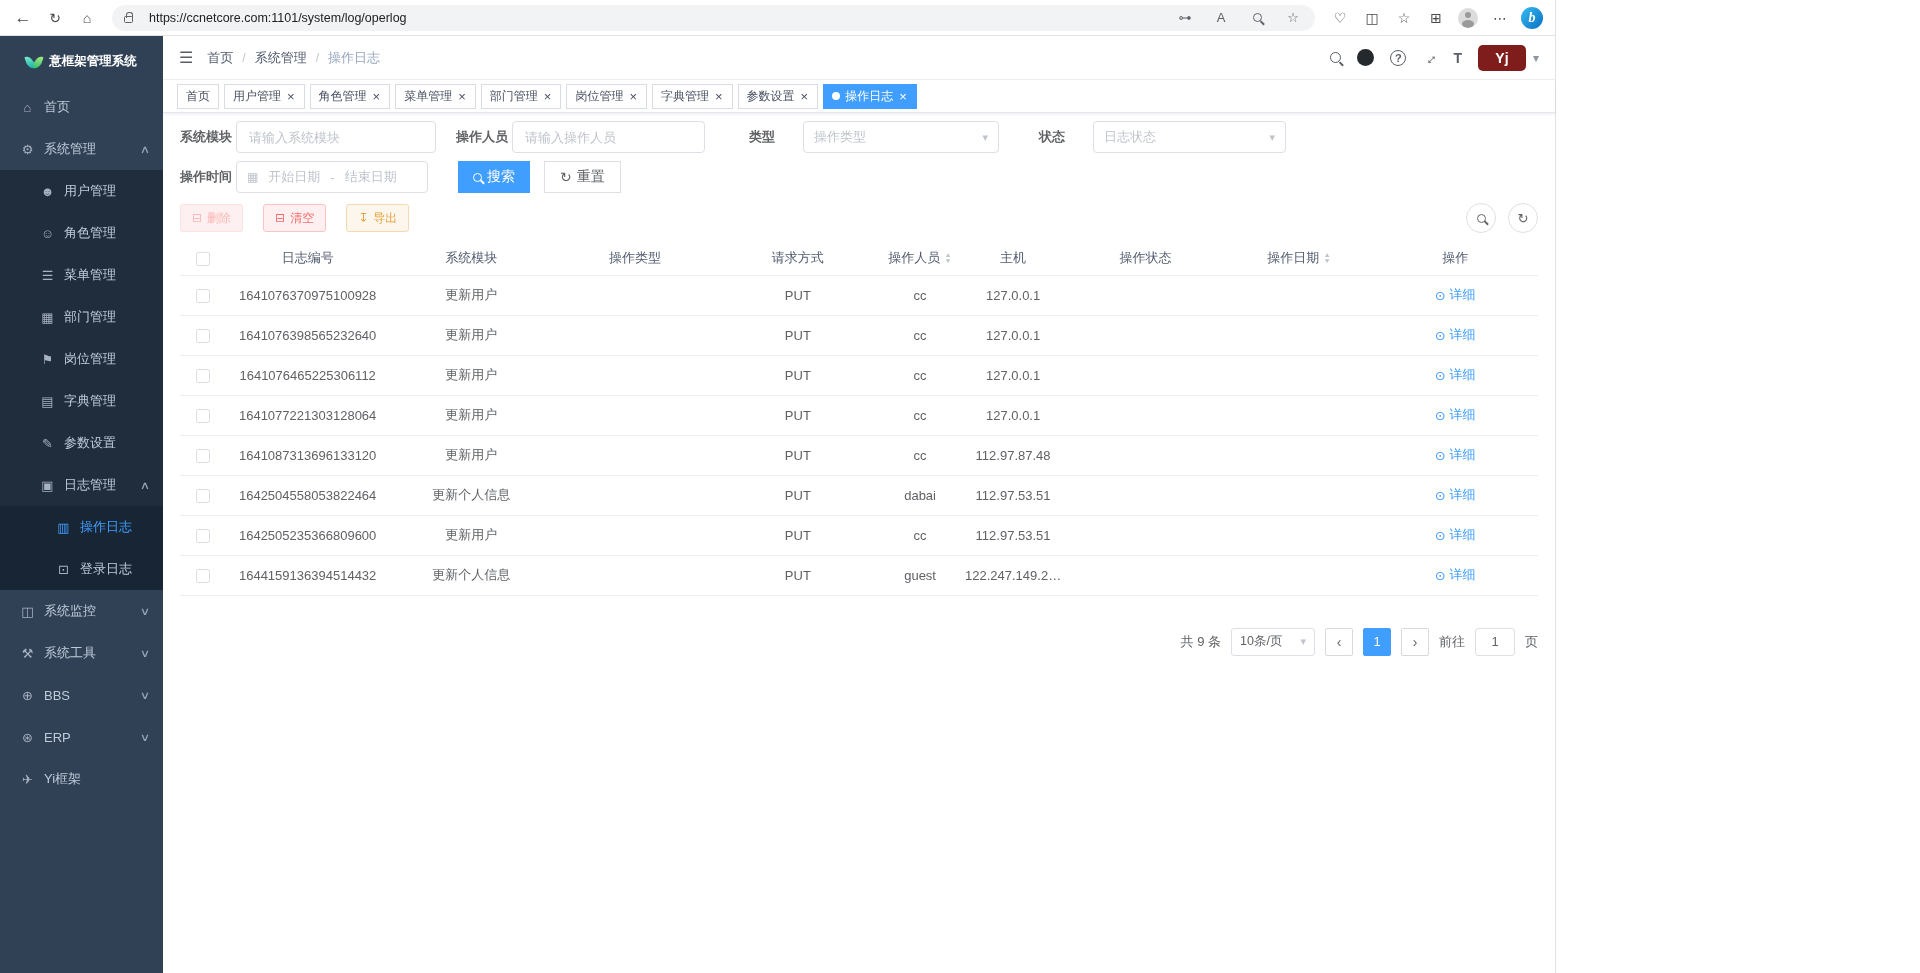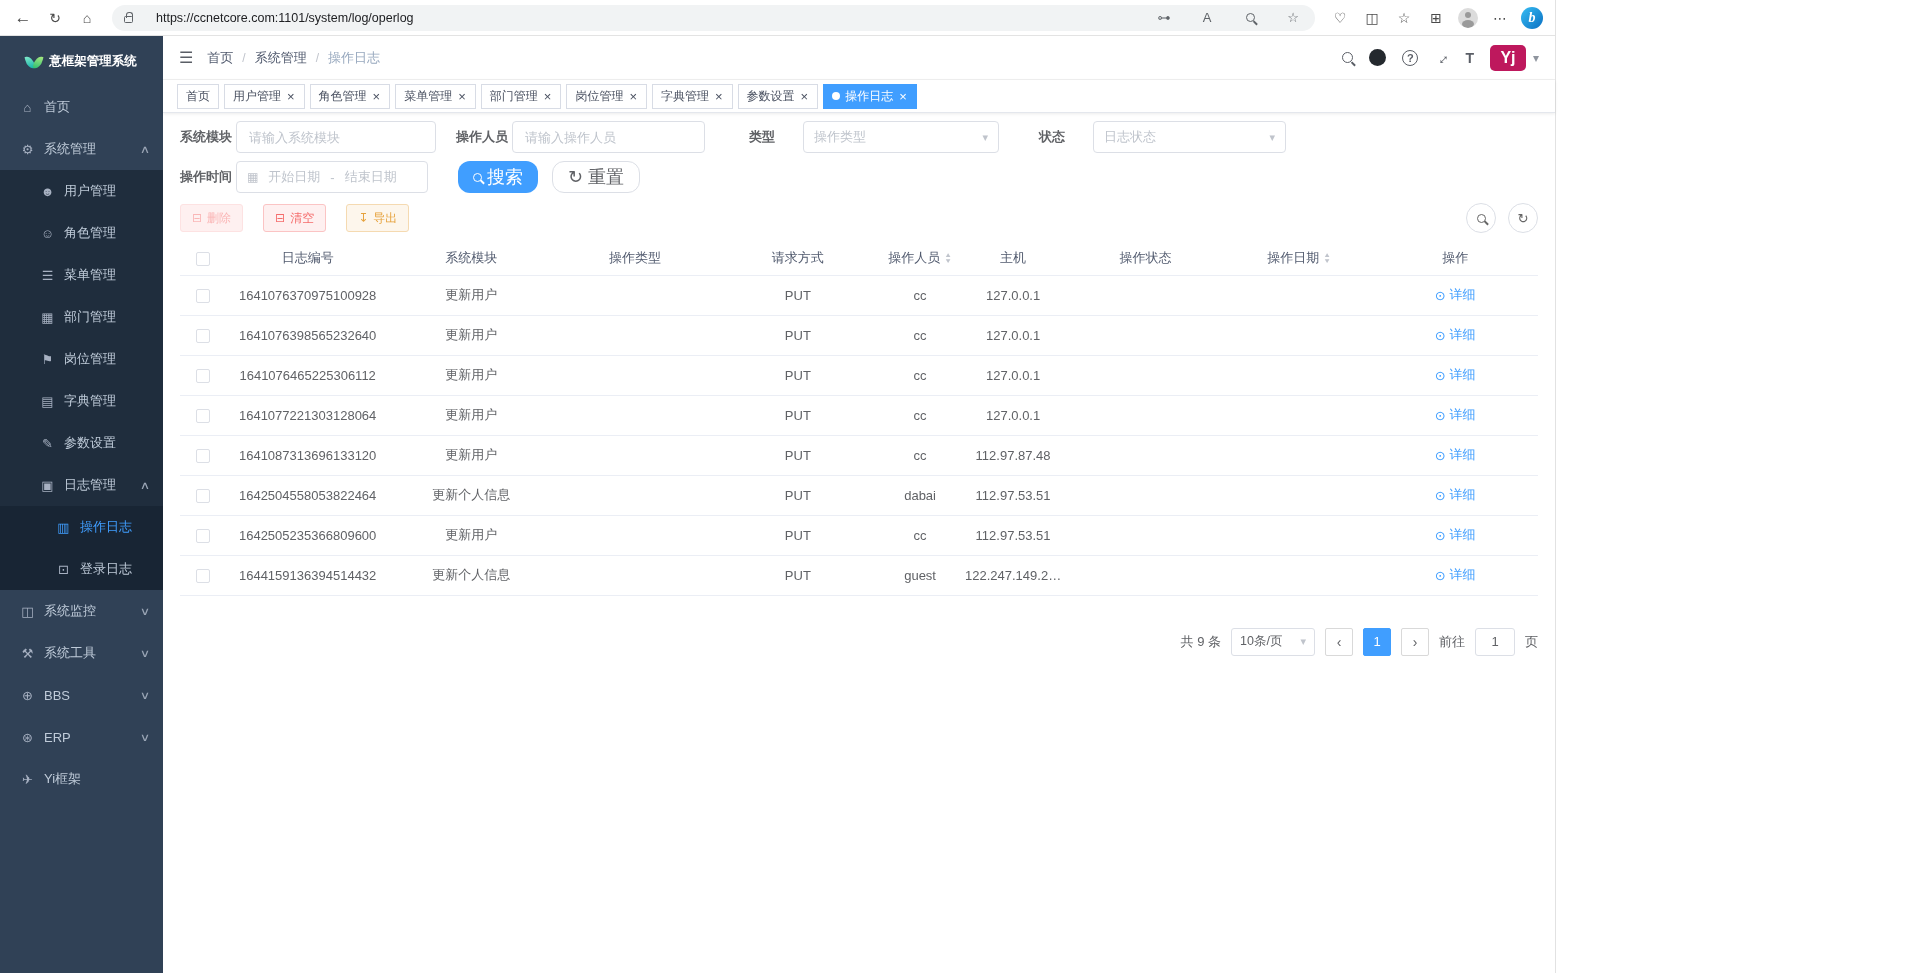--- a/index.html
+++ b/index.html
@@ -7,21 +7,21 @@
 body{font-family:"Liberation Sans","DejaVu Sans",sans-serif;background:#fff;color:#303133;font-size:13px}
 button{font-family:inherit;border:none;background:none;cursor:pointer}
 input{font-family:inherit;outline:none}
 
 .browser-window{width:1556px;height:973px;display:flex;flex-direction:column;border-right:1px solid #e2e2e2;background:#fff}
 
 
 .browser-toolbar{height:36px;flex:0 0 36px;background:#fff;border-bottom:1px solid #e3e3e3;display:flex;align-items:center;padding:0 8px;gap:2px}
 .b-btn{min-width:30px;height:28px;display:inline-flex;align-items:center;justify-content:center;font-size:14px;color:#4a4a4a;border-radius:4px;cursor:pointer}
 .b-back{font-size:17px}
-.address-bar{flex:1;height:26px;background:#f1f3f4;border-radius:13px;display:flex;align-items:center;padding:0 12px;margin:0 8px;gap:23px;cursor:text}
+.address-bar{flex:1;height:26px;background:#f1f3f4;border-radius:13px;display:flex;align-items:center;padding:0 12px;margin:0 8px;gap:16px;cursor:text}
 .url{flex:1;font-size:12.5px;color:#202124;white-space:nowrap;overflow:hidden}
 .ab-icn{color:#5f6368;font-size:13px;display:inline-flex;align-items:center;justify-content:center;min-width:20px;cursor:pointer}
 .lock{width:9px;height:7px;border:1.2px solid #5f6368;border-radius:1.5px;position:relative;margin-top:4px;flex:0 0 auto}
 .lock::before{content:"";position:absolute;top:-5px;left:1px;width:5px;height:5px;border:1.2px solid #5f6368;border-bottom:none;border-radius:3px 3px 0 0}
 .avatar{width:20px;height:20px;border-radius:50%;background:#dcdcdc;position:relative;overflow:hidden;display:inline-block}
 .avatar::before{content:"";position:absolute;top:4px;left:7px;width:6px;height:6px;border-radius:50%;background:#9a9a9a}
 .avatar::after{content:"";position:absolute;top:12px;left:4px;width:12px;height:8px;border-radius:50%;background:#9a9a9a}
 .bing-circle{width:22px;height:22px;border-radius:50%;background:linear-gradient(135deg,#37bdf3,#0a6fc2);color:#fff;font-weight:700;font-style:italic;font-size:14px;display:inline-flex;align-items:center;justify-content:center;font-family:"Liberation Serif",serif}
 
 
@@ -52,21 +52,21 @@
 .breadcrumb{display:flex;align-items:center;gap:9px;font-size:13px}
 .crumb{color:#515a6e;font-weight:500}
 .crumb.last{color:#97a8be;font-weight:400}
 .sep{color:#c0c4cc;font-size:12px}
 .nav-right{margin-left:auto;display:flex;align-items:center;gap:16px;color:#5a5e66}
 .nav-icn{display:inline-flex;align-items:center;justify-content:center;cursor:pointer;color:#5a5e66}
 .gh{width:17px;height:17px;border-radius:50%;background:#24292e;display:inline-block}
 .help{width:16px;height:16px;border:1.5px solid #5a5e66;border-radius:50%;font-size:11px;font-weight:700}
 .fs{display:inline-block;transform:rotate(-45deg);font-size:15px;font-weight:600}
 .tsize{font-weight:700;font-size:14px}
-.yj{width:36px;height:26px;background:#be185d;color:#fff;border-radius:5px;display:inline-flex;align-items:center;justify-content:center;font-weight:700;font-size:16px;cursor:pointer}
+.yj{width:48px;height:26px;background:#7f1d1d;color:#fff;border-radius:5px;display:inline-flex;align-items:center;justify-content:center;font-weight:700;font-size:14px;cursor:pointer}
 .nav-caret{font-size:12px;color:#8f959e;margin-left:-9px;cursor:pointer}
 
 
 .tabs-bar{height:33px;flex:0 0 33px;display:flex;align-items:center;gap:5px;padding:0 14px;border-bottom:1px solid #e4e7ed;box-shadow:0 1px 3px rgba(0,0,0,.08)}
 .tab{height:25px;display:inline-flex;align-items:center;gap:5px;padding:0 8px;border:1px solid #d8dce5;background:#fff;color:#495060;font-size:12px;cursor:pointer;white-space:nowrap}
 .tab.active{background:#409eff;border-color:#409eff;color:#fff}
 .tab-dot{width:8px;height:8px;border-radius:50%;background:#fff;display:inline-block}
 .tab-close{font-style:normal;font-size:13px;line-height:1;padding:0 1px;cursor:pointer}
 
 
@@ -78,21 +78,21 @@
 .inp{height:32px;border:1px solid #dcdfe6;border-radius:4px;padding:0 12px;font-size:13px;color:#606266;background:#fff}
 .inp::placeholder{color:#bfc4cc}
 .w200{width:200px}.w193{width:193px}.w196{width:196px}.w192{width:192px}
 .select{height:32px;border:1px solid #dcdfe6;border-radius:4px;display:flex;align-items:center;justify-content:space-between;padding:0 10px;background:#fff;cursor:pointer}
 .ph{color:#bfc4cc;font-size:13px}
 .sel-caret{color:#c0c4cc;font-size:11px}
 .date-range{height:32px;border:1px solid #dcdfe6;border-radius:4px;display:flex;align-items:center;gap:10px;padding:0 10px;background:#fff;cursor:pointer}
 .cal{color:#c0c4cc;font-size:12px}
 .dash{color:#bfc4cc}
 .ml20{margin-left:20px}.ml44{margin-left:44px}.ml40{margin-left:40px}.ml30{margin-left:30px}.ml14{margin-left:14px}.ml12{margin-left:12px}.mlg{margin-left:20px}
-.btn{display:inline-flex;align-items:center;justify-content:center;gap:5px;border-radius:12px;font-size:18px}
+.btn{display:inline-flex;align-items:center;justify-content:center;gap:5px;border-radius:0;font-size:14px}
 .btn-search{height:32px;padding:0 15px;background:#409eff;color:#fff}
 .btn-reset{height:32px;padding:0 15px;background:#fff;border:1px solid #dcdfe6;color:#606266}
 .action-row{display:flex;align-items:center;margin-top:10px}
 .btn-sm{height:28px;padding:0 11px;font-size:12px;border-radius:3px}
 .btn-del{background:#fef0f0;border:1px solid #fde2e2;color:#fab6b6;cursor:not-allowed}
 .btn-clear{background:#fef0f0;border:1px solid #fbc4c4;color:#f56c6c}
 .btn-export{background:#fdf6ec;border:1px solid #f5dab1;color:#e6a23c}
 .spacer{flex:1}
 .circle-btn{width:30px;height:30px;border:1px solid #dcdfe6;border-radius:50%;display:inline-flex;align-items:center;justify-content:center;color:#666;background:#fff;font-size:13px}
 

